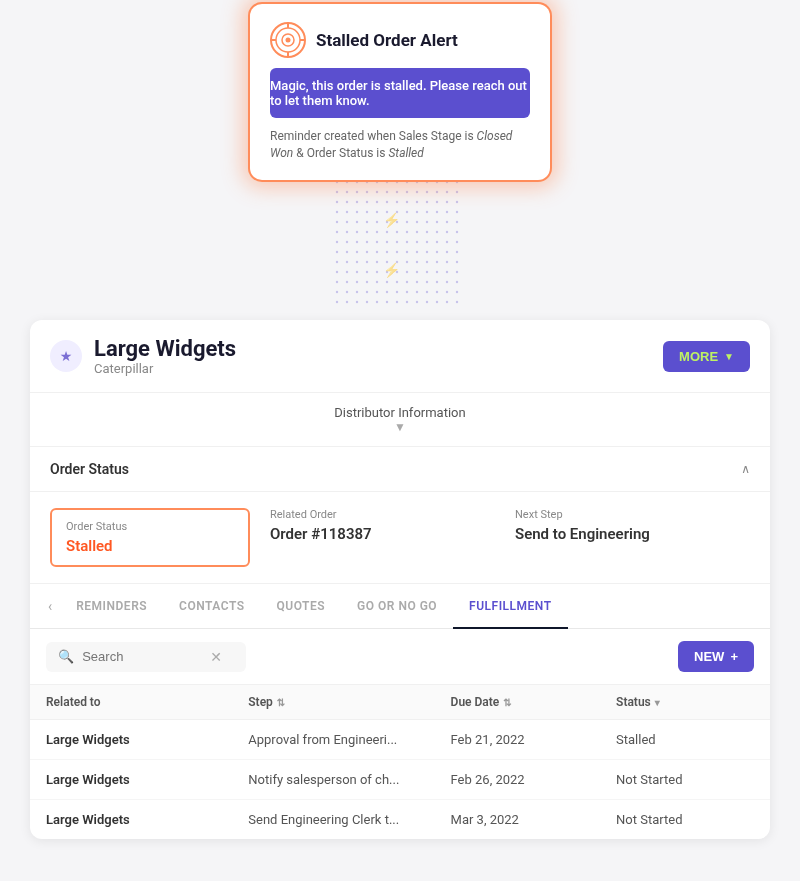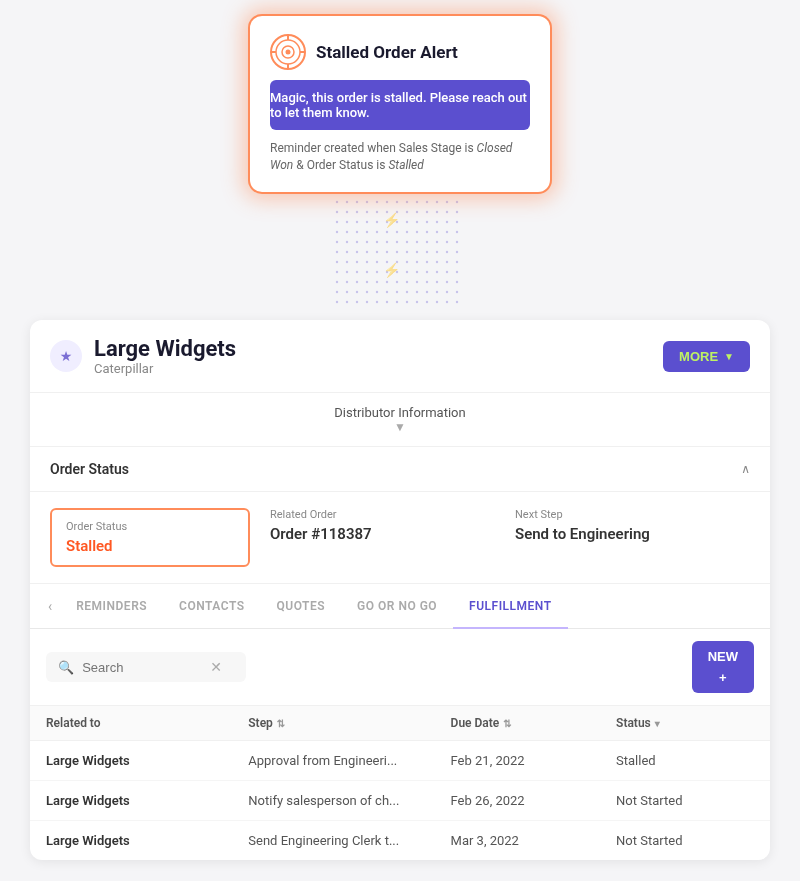--- a/index.html
+++ b/index.html
@@ -11,21 +11,21 @@
       display: flex;
       flex-direction: column;
       align-items: center;
       position: relative;
       overflow: hidden;
     }
 
     
     .alert-popup {
       position: absolute;
-      top: 16px;
+      top: 4px;
       left: 50%;
       transform: translateX(-50%);
       background: white;
       border-radius: 12px;
       padding: 18px 20px;
       width: 300px;
       box-shadow: 0 0 0 2px #ff8c5a, 0 0 20px 8px rgba(255, 120, 60, 0.35);
       z-index: 10;
     }
     .alert-header {
@@ -219,21 +219,21 @@
       font-size: 12px;
       font-weight: 600;
       color: #aaa;
       cursor: pointer;
       letter-spacing: 0.5px;
       border-bottom: 2px solid transparent;
       margin-bottom: -1px;
     }
     .tab.active {
       color: #5b4fcf;
-      border-bottom: 2px solid #c4b5fd;
+      border-bottom: 2px solid #0f172a;
     }
 
     
     .search-bar {
       display: flex;
       align-items: center;
       justify-content: space-between;
       padding: 12px 16px;
       border-bottom: 1px solid #f0f0f0;
     }
@@ -268,21 +268,20 @@
       color: white;
       border: none;
       border-radius: 6px;
       padding: 8px 16px;
       font-size: 13px;
       font-weight: 600;
       cursor: pointer;
       display: flex;
       align-items: center;
       gap: 6px;
-      flex-direction: column;
     }
 
     
     .table-wrap {
       width: 100%;
     }
     .table-header {
       display: flex;
       padding: 10px 16px;
       border-bottom: 1px solid #f0f0f0;

